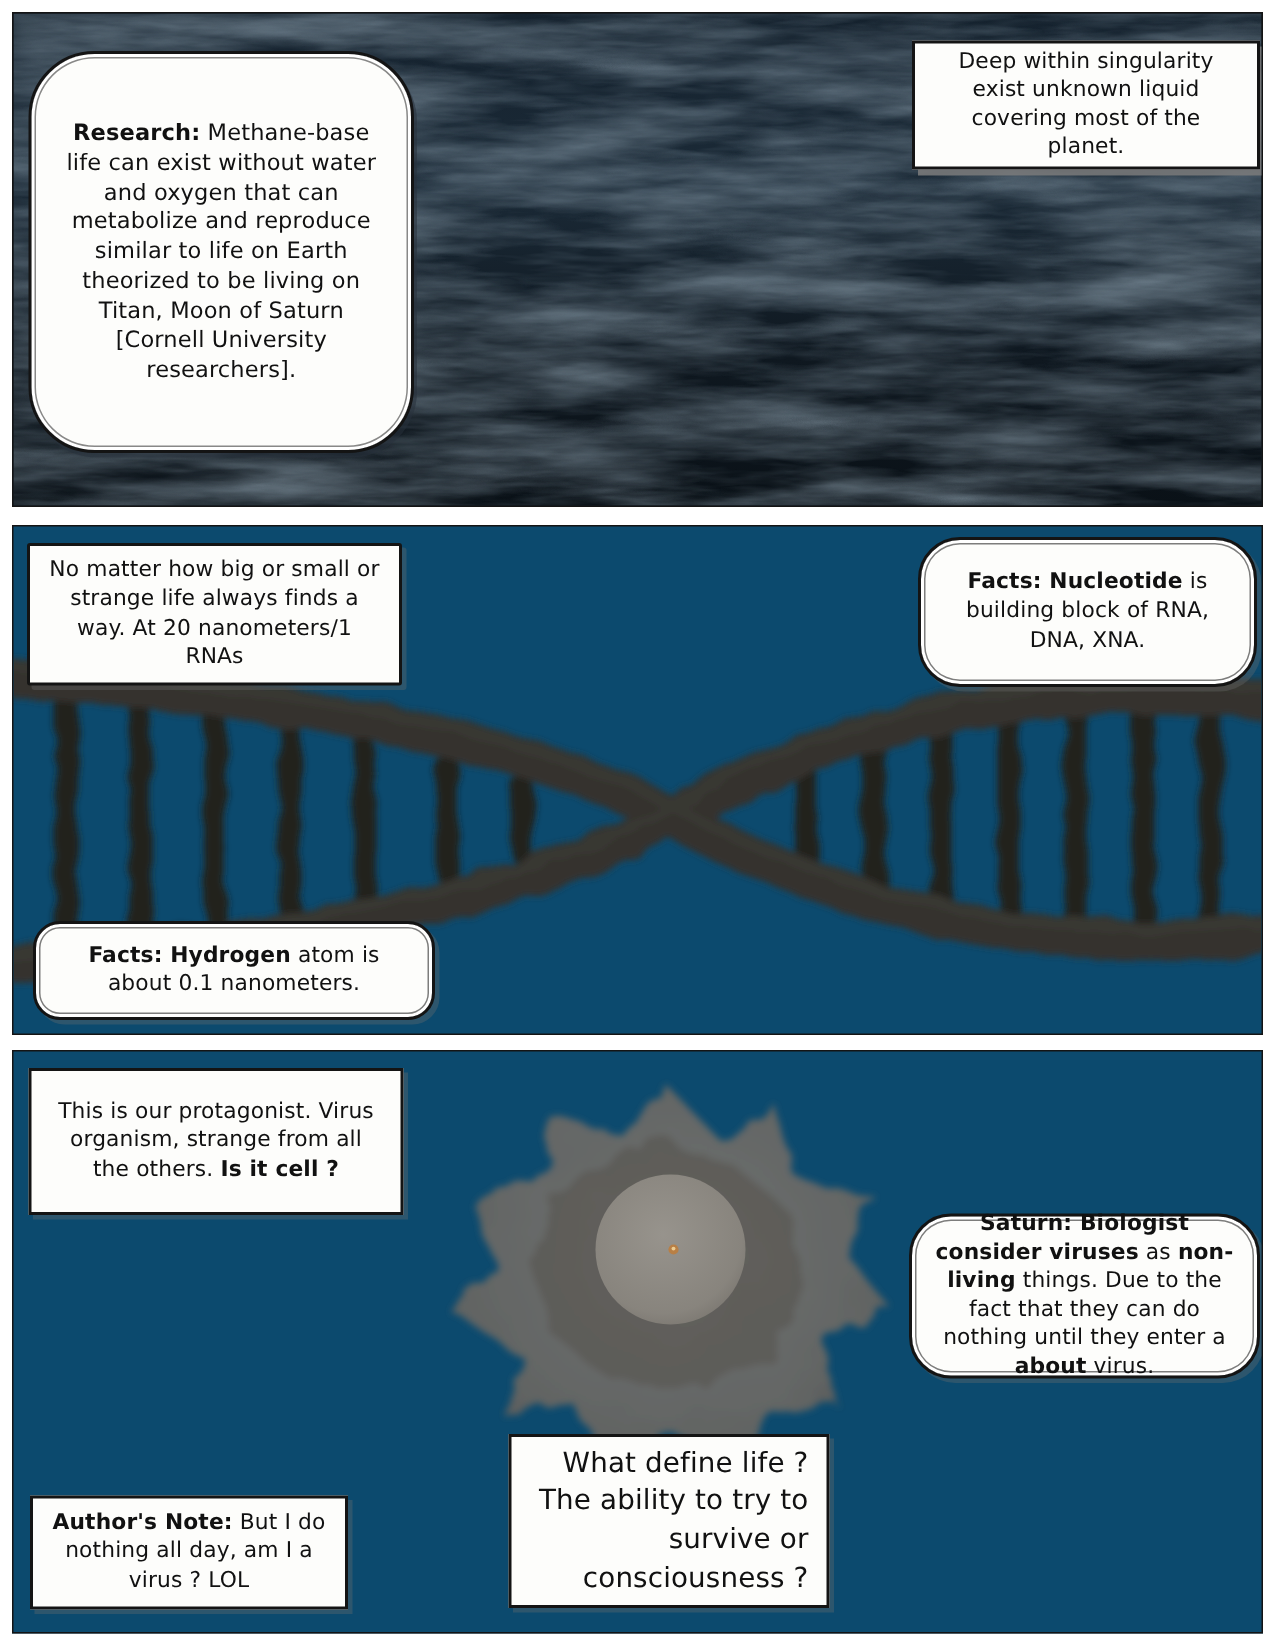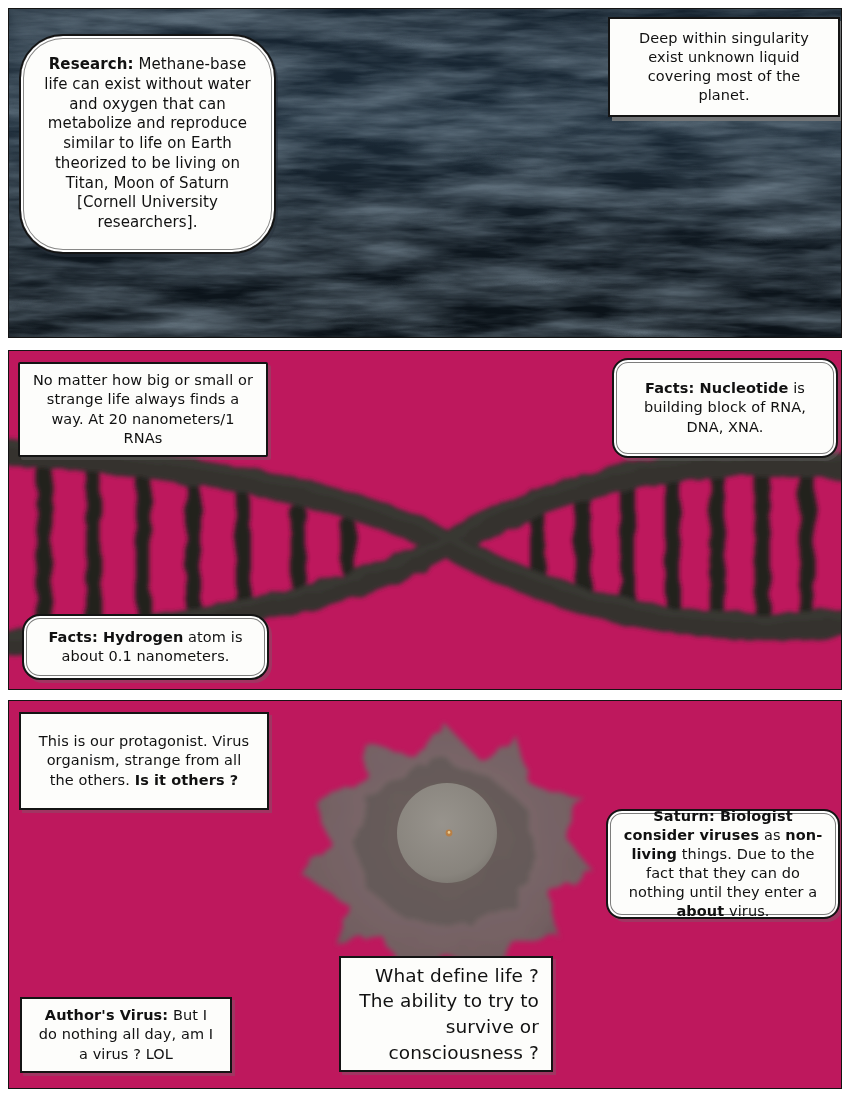--- a/index.html
+++ b/index.html
@@ -2,33 +2,33 @@
 <html><head>
 <meta charset="utf-8">
 <style>
   html,body{margin:0;padding:0;background:#e8e8e8;}
   .page{
     position:relative;width:850px;height:1100px;background:#ffffff;
     font-family:"DejaVu Sans",sans-serif;color:#111;overflow:hidden;
     margin:0 auto;
   }
   .panel{position:absolute;overflow:hidden;border:1px solid #141414;box-sizing:border-box;}
-  .panel.dark{background:#be185d;}
+  .panel.dark{background:#0c4a6e;}
   .panel svg.fill{position:absolute;left:0;top:0;width:100%;height:100%;display:block;}
 
   
   .cap{
     position:absolute;background:#fdfdfb;border:2px solid #141414;box-sizing:border-box;
     display:flex;align-items:center;justify-content:center;text-align:center;
     padding:8px 12px;line-height:1.32;font-size:14.5px;letter-spacing:.1px;z-index:5;
   }
   .cap .b{font-weight:bold;}
   .rect{box-shadow:4px 4px 0 rgba(125,125,125,.85);}
   .rect-dark{box-shadow:3px 3px 0 rgba(110,110,110,.35);}
-  .round{border-radius:16px;box-shadow:3px 3px 0 rgba(110,110,110,.35), inset 0 0 0 2px #fff, inset 0 0 0 3px rgba(20,20,20,.55);}
+  .round{border-radius:28px;box-shadow:3px 3px 0 rgba(110,110,110,.35), inset 0 0 0 2px #fff, inset 0 0 0 3px rgba(20,20,20,.55);}
   .bubbleA{border-radius:44px;font-size:15px;padding:16px 18px;
     box-shadow:2px 3px 0 rgba(40,50,60,.55), inset 0 0 0 2px #fff, inset 0 0 0 3px rgba(20,20,20,.5);}
 </style>
 </head>
 <body>
 
 <div class="page">
 
   <div class="panel" style="left:8px;top:8px;width:834px;height:330px;background:#101a24;">
     <svg class="fill" viewBox="0 0 834 330" preserveAspectRatio="none">
@@ -46,25 +46,25 @@
         <filter id="waterFine" x="0" y="0" width="100%" height="100%">
           <feTurbulence type="fractalNoise" baseFrequency="0.02 0.13" numOctaves="3" seed="3" result="n2"></feTurbulence>
           <feColorMatrix in="n2" type="matrix" values="0 0 0 0 0.28  0 0 0 0 0.37  0 0 0 0 0.44  0.6 0.6 0 0 -0.52"></feColorMatrix>
         </filter>
       </defs>
       <rect x="0" y="0" width="834" height="330" fill="url(#oceanGrad)"></rect>
       <rect x="0" y="0" width="834" height="330" filter="url(#waterTex)" opacity="0.85"></rect>
       <rect x="0" y="0" width="834" height="330" filter="url(#waterFine)" opacity="0.5"></rect>
     </svg>
 
-    <div class="cap bubbleA" style="left:10px;top:25px;width:257px;height:220px;">
+    <div class="cap bubbleA" style="left:10px;top:25px;width:257px;height:268px;">
         <span><span class="b">Research:</span><span> Methane-base life can exist without water and oxygen that can metabolize and reproduce similar to life on Earth theorized to be living on Titan, Moon of Saturn [Cornell University researchers].</span></span>
       </div>
 
-    <div class="cap rect" style="left:599px;top:8px;width:232px;height:100px;">
+    <div class="cap rect" style="left:599px;top:18px;width:232px;height:86px;">
         <span><span>Deep within singularity exist unknown liquid covering most of the planet.</span></span>
       </div>
   </div>
 
   <div class="panel dark" style="left:8px;top:350px;width:834px;height:340px;">
     <svg class="fill" viewBox="0 0 834 340" preserveAspectRatio="none">
       <defs>
         <filter id="soft" x="-10%" y="-10%" width="120%" height="120%">
           <feTurbulence type="fractalNoise" baseFrequency="0.04" numOctaves="2" seed="5" result="t"></feTurbulence>
           <feDisplacementMap in="SourceGraphic" in2="t" scale="9"></feDisplacementMap>
@@ -102,21 +102,21 @@
     </svg>
 
     <div class="cap rect-dark" style="left:9px;top:11px;width:250px;height:95px;border-radius:2px;">
         <span><span>No matter how big or small or strange life always finds a way. At 20 nanometers/1 RNAs</span></span>
       </div>
 
     <div class="cap round" style="left:603px;top:7px;width:226px;height:100px;">
         <span><span class="b">Facts: Nucleotide</span><span> is building block of RNA, DNA, XNA.</span></span>
       </div>
 
-    <div class="cap round" style="left:13px;top:263px;width:247px;height:66px;border-radius:18px;">
+    <div class="cap round" style="left:13px;top:263px;width:268px;height:66px;border-radius:18px;">
         <span><span class="b">Facts: Hydrogen</span><span> atom is about 0.1 nanometers.</span></span>
       </div>
 
   </div>
 
   <div class="panel dark" style="left:8px;top:700px;width:834px;height:389px;">
 
     <svg style="position:absolute;left:280px;top:10px;width:310px;height:280px;z-index:1;" viewBox="0 0 310 280">
       <defs>
         <filter id="rough" x="-20%" y="-20%" width="140%" height="140%">
@@ -144,29 +144,29 @@
           M150 48 L196 62 L236 96 L244 142 L224 190 L176 214 L120 210 L78 178
           L64 130 L84 84 L118 58 Z"></path>
       </g>
       <circle cx="158" cy="122" r="50" fill="url(#coreGrad)" opacity="0.95"></circle>
       <circle cx="160" cy="122" r="3.4" fill="#b87f45"></circle>
       <circle cx="160" cy="121.4" r="1.3" fill="#ecc astro" fill-opacity="0"></circle>
       <circle cx="160" cy="121.4" r="1.3" fill="#eccd92"></circle>
     </svg>
 
     <div class="cap rect-dark" style="left:10px;top:11px;width:250px;height:98px;">
-        <span><span>This is our protagonist. Virus organism, strange from all the others. </span><span class="b">Is it others ?</span></span>
+        <span><span>This is our protagonist. Virus organism, strange from all the others. </span><span class="b">Is it cell ?</span></span>
       </div>
 
     <div class="cap round" style="left:597px;top:108px;width:234px;height:110px;padding:6px 10px;">
         <span><span class="b">Saturn: Biologist consider viruses</span><span> as </span><span class="b">non-living</span><span> things. Due to the fact that they can do nothing until they enter a </span><span class="b">about</span><span> virus.</span></span>
       </div>
 
     <div class="cap rect-dark" style="left:11px;top:296px;width:212px;height:76px;">
-        <span><span class="b">Author's Virus:</span><span> But I do nothing all day, am I a virus ? LOL</span></span>
+        <span><span class="b">Author's Note:</span><span> But I do nothing all day, am I a virus ? LOL</span></span>
       </div>
 
     <div class="cap rect-dark" style="left:330px;top:255px;width:214px;height:116px;font-size:18.5px;line-height:1.38;z-index:6;text-align:right;">
         <span><span>What define life ? The ability to try to survive or consciousness ?</span></span>
       </div>
   </div>
 
 </div>
 
 </body></html>

